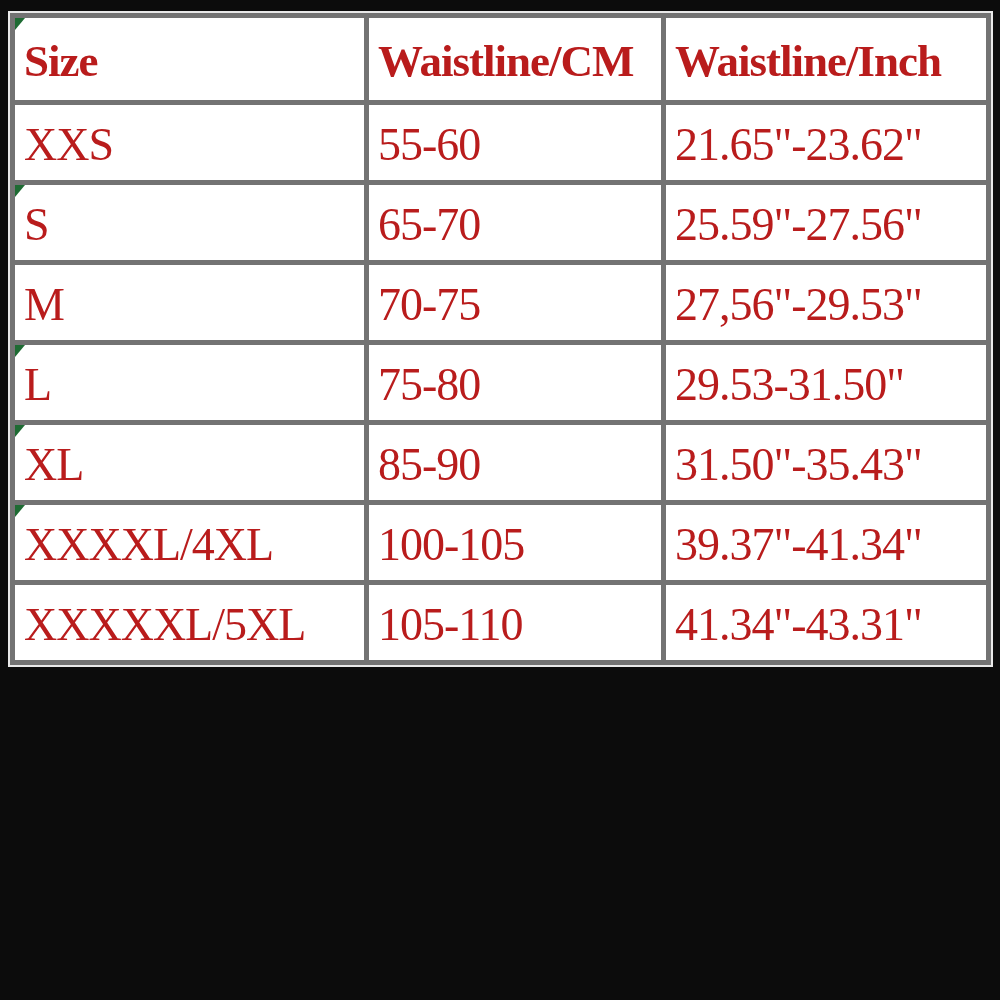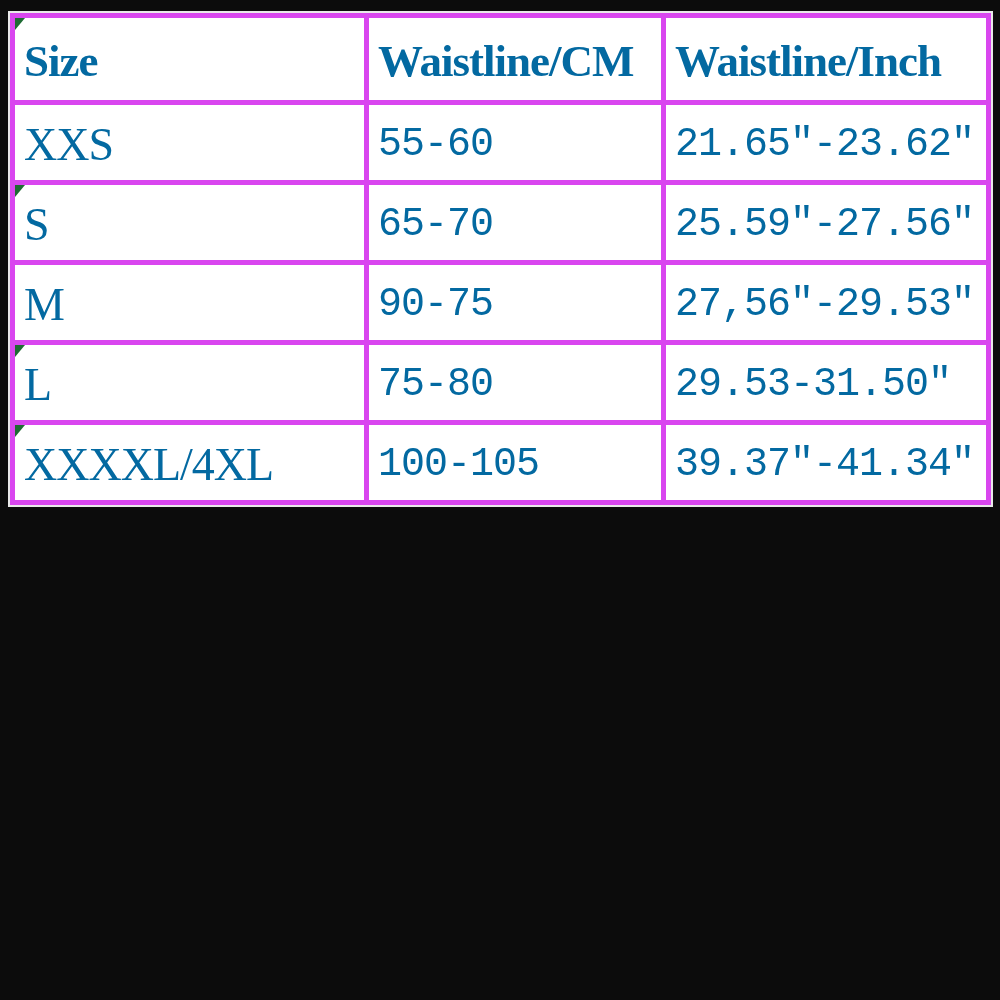--- a/index.html
+++ b/index.html
@@ -25,25 +25,25 @@
   }
   table.size-chart {
     border-collapse: collapse;
     table-layout: fixed;
     width: 976px;
     background: #ffffff;
     box-shadow: 0 0 0 2px #e9e9e9;
   }
   table.size-chart th,
   table.size-chart td {
-    border: 5px solid #d946ef;
+    border: 5px solid #737373;
     vertical-align: middle;
     text-align: left;
     padding: 6px 4px 2px 9px;
-    color: #0369a1;
+    color: #b91c1c;
     overflow: hidden;
     white-space: nowrap;
     position: relative;
   }
   table.size-chart thead tr {
     height: 87px;
   }
   table.size-chart tbody tr {
     height: 80px;
   }
@@ -52,24 +52,23 @@
     font-weight: bold;
     letter-spacing: -1px;
   }
   td.size-cell {
     font-size: 46px;
     font-weight: normal;
     letter-spacing: -1px;
   }
   td.cm-cell,
   td.inch-cell {
-    font-size: 40px;
+    font-size: 46px;
     font-weight: normal;
     letter-spacing: -1px;
-    font-family: Liberation Mono, monospace;
   }
   .corner-marker {
     position: absolute;
     left: 0;
     top: 0;
     width: 0;
     height: 0;
     border-top: 12px solid #1e6b33;
     border-right: 10px solid transparent;
   }
@@ -106,29 +105,39 @@
             <td class="cm-cell"><span>55-60</span></td>
             <td class="inch-cell"><span>21.65"-23.62"</span></td>
           </tr>
           <tr>
             <td class="size-cell"><span class="corner-marker"></span><span>S</span></td>
             <td class="cm-cell"><span>65-70</span></td>
             <td class="inch-cell"><span>25.59"-27.56"</span></td>
           </tr>
           <tr>
             <td class="size-cell"><span>M</span></td>
-            <td class="cm-cell"><span>90-75</span></td>
+            <td class="cm-cell"><span>70-75</span></td>
             <td class="inch-cell"><span>27,56"-29.53"</span></td>
           </tr>
           <tr>
             <td class="size-cell"><span class="corner-marker"></span><span>L</span></td>
             <td class="cm-cell"><span>75-80</span></td>
             <td class="inch-cell"><span>29.53-31.50"</span></td>
           </tr>
           <tr>
+            <td class="size-cell"><span class="corner-marker"></span><span>XL</span></td>
+            <td class="cm-cell"><span>85-90</span></td>
+            <td class="inch-cell"><span>31.50"-35.43"</span></td>
+          </tr>
+          <tr>
             <td class="size-cell"><span class="corner-marker"></span><span>XXXXL/4XL</span></td>
             <td class="cm-cell"><span>100-105</span></td>
             <td class="inch-cell"><span>39.37"-41.34"</span></td>
+          </tr>
+          <tr>
+            <td class="size-cell"><span>XXXXXL/5XL</span></td>
+            <td class="cm-cell"><span>105-110</span></td>
+            <td class="inch-cell"><span>41.34"-43.31"</span></td>
           </tr>
         </tbody>
     </table>
   </div>
 </div>
 
 </body></html>

